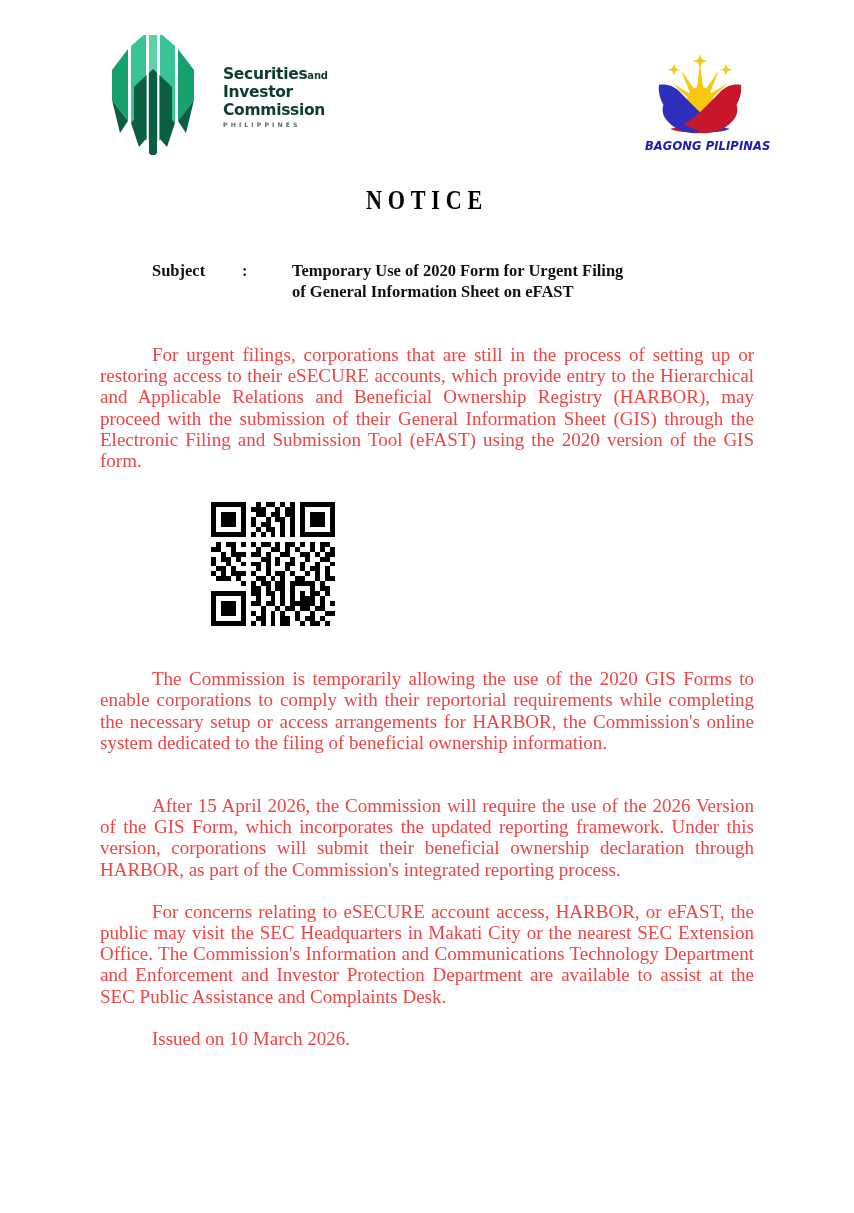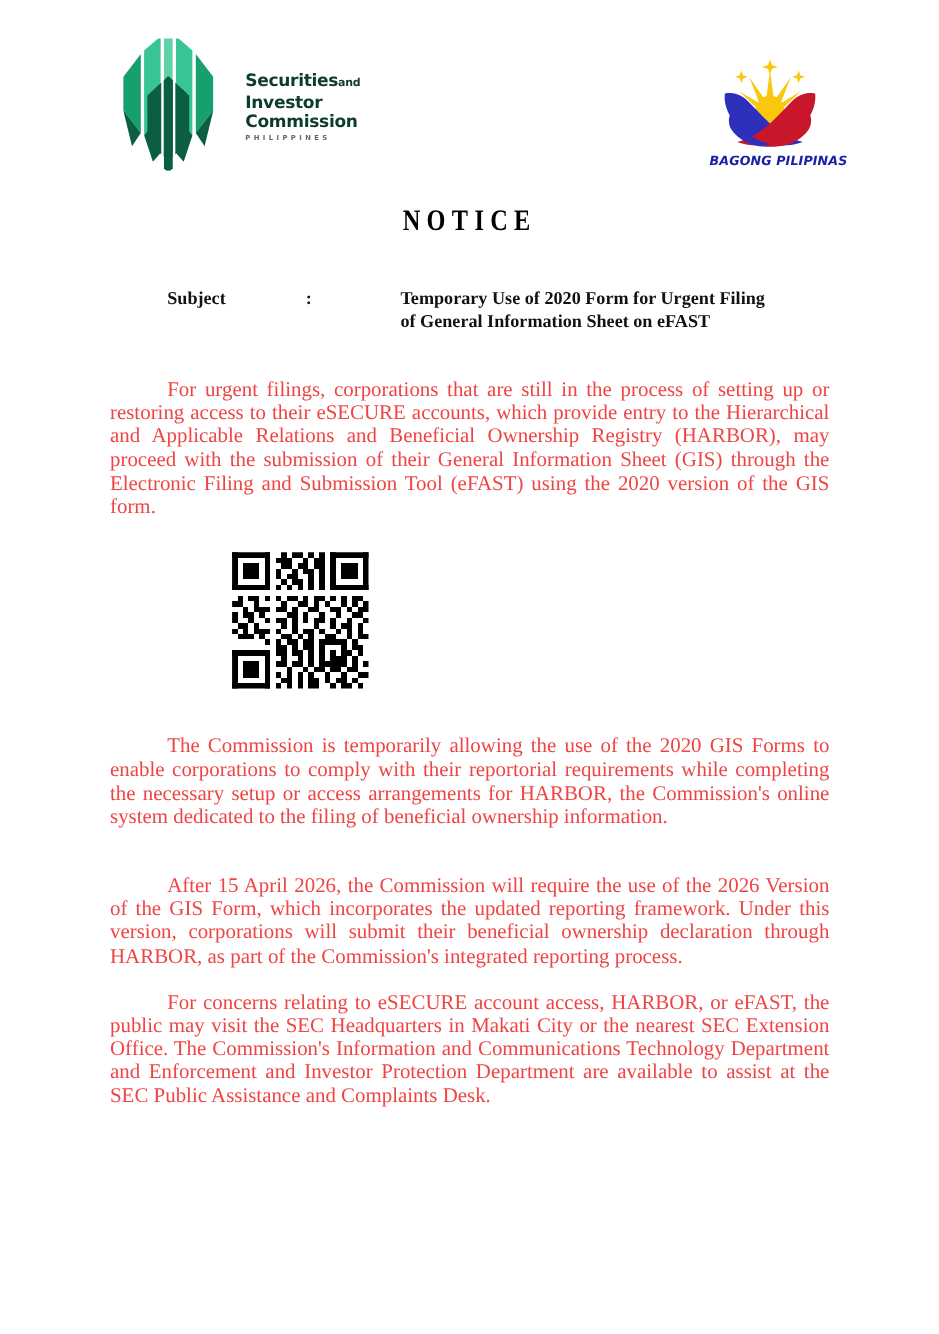--- a/index.html
+++ b/index.html
@@ -93,21 +93,20 @@
     transform: scaleX(0.82);
     transform-origin: center;
   }
 
   .subject-row {
     display: flex;
     font-weight: bold;
     font-size: 16.5px;
     line-height: 21px;
     margin: 0 0 0 52px;
-    gap: 36px;
   }
   .subject-label { width: 90px; flex: none; }
   .subject-colon { width: 50px; flex: none; }
   .subject-value { flex: 1; }
   .subject-value div { white-space: nowrap; }
 
   p.body-par {
     font-size: 19px;
     line-height: 21.2px;
     text-align: justify;
@@ -422,14 +421,15 @@
 
   <div class="gap-a"></div>
 
   <p class="body-par">The Commission is temporarily allowing the use of the 2020 GIS Forms to enable corporations to comply with their reportorial requirements while completing the necessary setup or access arrangements for HARBOR, the Commission's online system dedicated to the filing of beneficial ownership information.</p>
   <div class="gap-b"></div>
   <div class="gap-b"></div>
   <p class="body-par">After 15 April 2026, the Commission will require the use of the 2026 Version of the GIS Form, which incorporates the updated reporting framework. Under this version, corporations will submit their beneficial ownership declaration through HARBOR, as part of the Commission's integrated reporting process.</p>
   <div class="gap-b"></div>
   <p class="body-par">For concerns relating to eSECURE account access, HARBOR, or eFAST, the public may visit the SEC Headquarters in Makati City or the nearest SEC Extension Office. The Commission's Information and Communications Technology Department and Enforcement and Investor Protection Department are available to assist at the SEC Public Assistance and Complaints Desk.</p>
   <div class="gap-b"></div>
+  <p class="body-par">Issued on 10 March 2026.</p>
 
 </div>
 
 </body></html>

